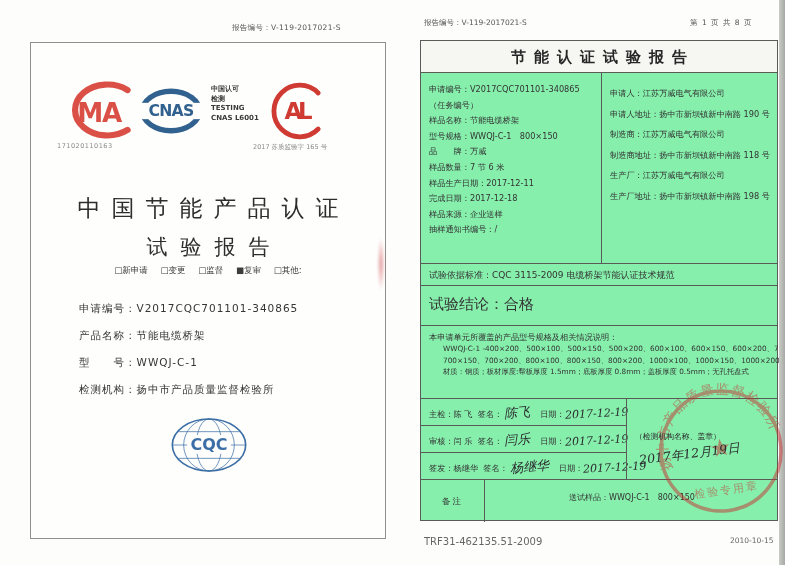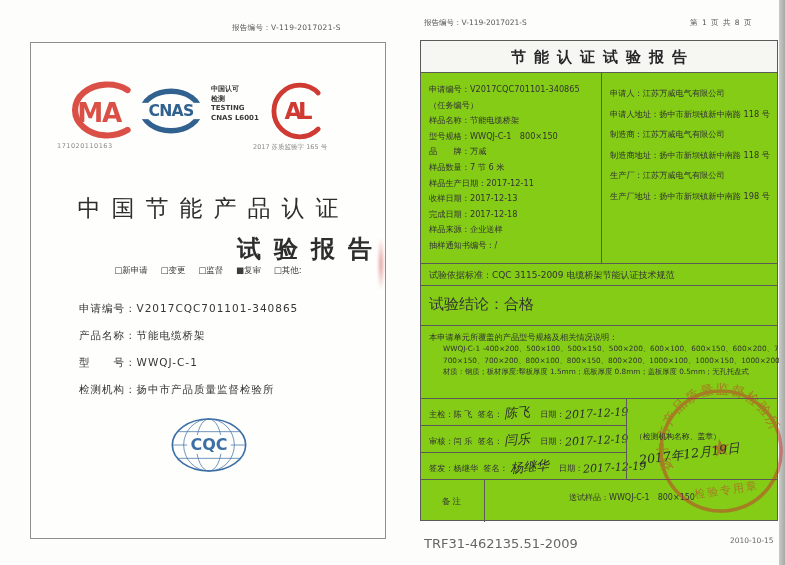--- a/index.html
+++ b/index.html
@@ -15,32 +15,32 @@
 
   .logo-cma { position:absolute; left:26px; top:36px; width:86px; height:62px; }
   .cma-num { position:absolute; left:26px; top:99px; width:86px; text-align:left; font-size:6.5px; color:#8a8a88; letter-spacing:.5px; }
   .logo-cnas { position:absolute; left:104px; top:34px; width:72px; height:68px; }
   .cnas-cap { position:absolute; left:180px; top:42px; font-size:7px; line-height:9.5px; color:#3a3a3a; font-weight:bold; }
   .logo-cal { position:absolute; left:238px; top:38px; width:60px; height:60px; }
   .cal-cap { position:absolute; left:222px; top:100px; width:110px; font-size:6.5px; color:#8a8a88; }
 
   .cover-title { position:absolute; left:0; top:150px; width:100%; text-align:center;
       font-family:"DejaVu Serif","Liberation Serif",serif; font-size:23px; letter-spacing:11px; color:#2d2d2d; text-indent:11px; }
-  .cover-subtitle { position:absolute; left:0; top:190px; width:100%; text-align:right;
-      font-family:"DejaVu Serif","Liberation Serif",serif; font-size:24px; letter-spacing:13px; color:#2d2d2d; text-indent:13px;font-weight:bold; }
+  .cover-subtitle { position:absolute; left:0; top:190px; width:100%; text-align:center;
+      font-family:"DejaVu Serif","Liberation Serif",serif; font-size:21px; letter-spacing:13px; color:#2d2d2d; text-indent:13px; }
   .checkbox-row { position:absolute; left:0; top:222px; width:100%; text-align:center; font-size:8.5px; color:#3c3c3c; }
   .checkbox-row span { margin:0 5px; }
   .fields { position:absolute; left:48px; top:252px; width:290px; }
   .field-line { font-size:10.5px; letter-spacing:1px; color:#353535; height:27px; line-height:27px; white-space:nowrap; }
   .logo-cqc { position:absolute; left:138px; top:370px; width:80px; height:64px; }
 
   
   .r-report-no { position:absolute; left:424px; top:18px; font-size:7.5px; color:#555; }
   .r-page-info { position:absolute; left:690px; top:18px; width:88px; font-size:7.5px; color:#555; letter-spacing:1px; }
-  .r-table { position:absolute; left:420px; top:40px; width:358px; height:481px; border:1px solid #5a5a58; background:#84cc16; }
+  .r-table { position:absolute; left:420px; top:40px; width:358px; height:481px; border:1px solid #5a5a58; background:#86efac; }
 
   .r-title-row { position:absolute; left:0; top:0; width:100%; height:32px; border-bottom:1px solid #5a5a58;
       text-align:center; line-height:32px; font-family:"DejaVu Serif","Liberation Serif",serif;
       font-size:15px; font-weight:600; letter-spacing:8px; text-indent:8px; color:#262626; background:#f6f6f2; }
   .r-info { position:absolute; left:0; top:32px; width:100%; height:190px; }
   .r-info-left { position:absolute; left:0; top:0; width:181px; height:190px; border-right:1px solid #5a5a58; padding:9px 6px 0 8px; }
   .r-info-left div { font-size:8.2px; color:#333; line-height:15.6px; white-space:nowrap; }
   .r-info-right { position:absolute; left:181px; top:0; width:177px; height:190px; padding:10px 4px 0 8px; }
   .r-info-right div { font-size:8.2px; color:#333; line-height:20.5px; white-space:nowrap; }
 
@@ -63,21 +63,21 @@
   .hand.dt { font-size:11px; transform:rotate(-3deg); }
   .hand.big { font-size:12.5px; transform:rotate(-7deg); }
 
   .r-remark { position:absolute; left:0; top:438px; width:100%; height:42px; border-top:1px solid #5a5a58; }
   .remark-label { position:absolute; left:0; top:0; width:64px; height:42px; border-right:1px solid #5a5a58;
       text-align:center; line-height:42px; font-size:8.5px; letter-spacing:2px; color:#333; }
   .remark-content { position:absolute; left:64px; top:0; width:294px; height:42px; text-align:center; line-height:36px; font-size:8px; color:#333; }
 
   .stamp-wrap { position:absolute; left:225px; top:335px; width:150px; height:150px; z-index:2; pointer-events:none; transform:rotate(-8deg); }
 
-  .footer-code { position:absolute; left:424px; top:536px; font-size:13px; color:#666;text-align:right; }
+  .footer-code { position:absolute; left:424px; top:536px; font-size:10px; color:#666;text-align:right; }
   .footer-date { position:absolute; left:706px; top:536px; font-size:7.5px; color:#666;margin-left:24px; }
 
   .red-smudge { position:absolute; left:377px; top:237px; width:8px; height:54px;
       background:radial-gradient(ellipse at center, rgba(205,70,70,.5), rgba(205,70,70,0) 70%); filter:blur(1px); }
 </style>
 </head>
 <body>
 
 <div id="canvas">
 
@@ -148,28 +148,27 @@
 
     <div class="r-info">
       <div class="r-info-left">
         <div>申请编号：V2017CQC701101-340865</div>
         <div>（任务编号）</div>
         <div>样品名称：节能电缆桥架</div>
         <div>型号规格：WWQJ-C-1　800×150</div>
         <div>品　　牌：万威</div>
         <div>样品数量：7 节 6 米</div>
         <div>样品生产日期：2017-12-11</div>
-        <div>收样日期：2017-12-13</div>
         <div>完成日期：2017-12-18</div>
         <div>样品来源：企业送样</div>
         <div>抽样通知书编号：/</div>
       </div>
       <div class="r-info-right">
         <div>申请人：江苏万威电气有限公司</div>
-        <div>申请人地址：扬中市新坝镇新中南路 118 号</div>
+        <div>申请人地址：扬中市新坝镇新中南路 190 号</div>
         <div>制造商：江苏万威电气有限公司</div>
         <div>制造商地址：扬中市新坝镇新中南路 118 号</div>
         <div>生产厂：江苏万威电气有限公司</div>
         <div>生产厂地址：扬中市新坝镇新中南路 198 号</div>
       </div>
     </div>
 
     <div class="r-standard">试验依据标准：CQC 3115-2009 电缆桥架节能认证技术规范</div>
     <div class="r-conclusion">试验结论：合格</div>
 

